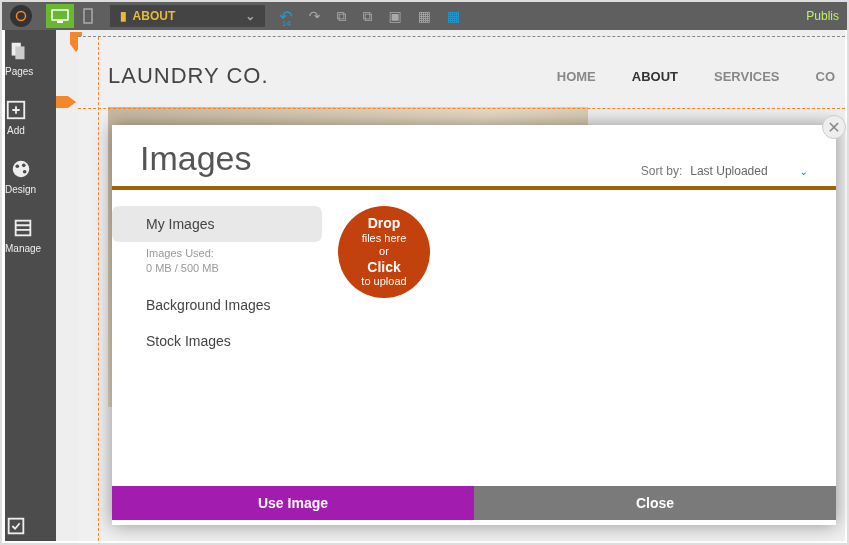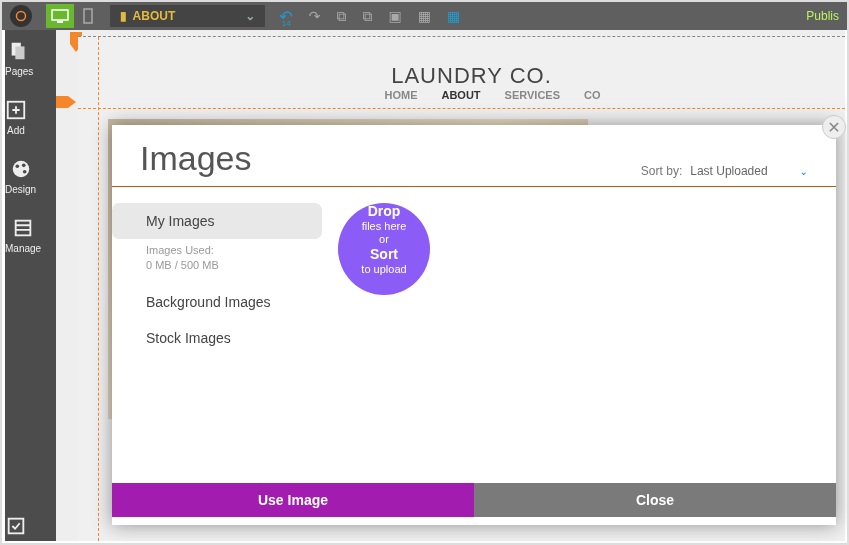--- a/index.html
+++ b/index.html
@@ -28,43 +28,43 @@
   .page-area { position: absolute; left: 22px; right: 0; top: 6px; bottom: 0; background: #f0f0f0; border-top: 1px dashed #888; }
   .ruler-handle-v { position: absolute; left: 12px; top: 2px; width: 16px; height: 22px; }
   .ruler-handle-v::before { content: ""; display: block; width: 12px; height: 12px; background: #f5862a; margin: 0 auto; }
   .ruler-handle-v::after { content: ""; display: block; width: 0; height: 0; border-left: 6px solid transparent; border-right: 6px solid transparent; border-top: 8px solid #f5862a; margin: 0 auto; }
   .ruler-handle-h { position: absolute; left: 0; top: 66px; width: 22px; height: 16px; }
   .ruler-handle-h::before { content: ""; display: block; float: left; width: 12px; height: 12px; background: #f5862a; }
   .ruler-handle-h::after { content: ""; display: block; float: left; width: 0; height: 0; border-top: 6px solid transparent; border-bottom: 6px solid transparent; border-left: 8px solid #f5862a; }
   .dash-v { position: absolute; left: 20px; top: 0; bottom: 0; border-left: 1px dashed #f5862a; }
   .dash-h { position: absolute; left: 0; right: 0; top: 71px; border-top: 1px dashed #f5862a; }
   
-  .site-header { padding: 26px 10px 18px 30px; display: flex; align-items: center; justify-content: space-between; flex-direction: column; }
+  .site-header { padding: 26px 10px 18px 30px; display: flex; align-items: center; justify-content: space-between; }
   .site-title { font-size: 22px; letter-spacing: 1px; color: #444; font-weight: normal; }
-  .nav { display: flex; gap: 24px; font-size: 11px; color: #888; font-weight: bold; padding-left: 42px; }
+  .nav { display: flex; gap: 36px; font-size: 13px; color: #888; font-weight: bold; padding-left: 42px; }
   .nav .active { color: #333; }
   
   .hero-img { margin-left: 30px; width: 480px; height: 300px; background: linear-gradient(135deg, #c8b9a0, #e8dbc4, #b5a584); }
   .para { position: absolute; left: 540px; top: 96px; color: #555; font-size: 14px; line-height: 1.6; }
   
   .modal { position: absolute; left: 110px; top: 123px; width: 724px; height: 400px; background: #fff; box-shadow: 0 0 18px rgba(0,0,0,0.4); }
   .modal-close { position: absolute; right: -10px; top: -10px; width: 24px; height: 24px; border-radius: 50%; background: #eee; color: #888; display: flex; align-items: center; justify-content: center; font-size: 16px; cursor: pointer; border: 1px solid #ccc; }
-  .modal-head { display: flex; align-items: flex-end; justify-content: space-between; padding: 14px 28px 8px 28px; border-bottom: 1px solid #a16207; }
+  .modal-head { display: flex; align-items: flex-end; justify-content: space-between; padding: 14px 28px 8px 28px; border-bottom: 4px solid #a16207; }
   .modal-title { font-size: 34px; font-weight: 300; color: #555; }
   .sort-wrap { display: flex; align-items: flex-end; font-size: 12px; color: #777; gap: 8px; }
   .sort-dd { color: #666; display: flex; align-items: center; gap: 32px; }
   .sort-dd .chev { color: #0d89d6; font-size: 10px; }
   
   .modal-body { display: flex; height: 296px; }
   .modal-side { width: 210px; padding: 16px 0; }
   .mside-item { padding: 10px 34px; font-size: 14px; color: #444; cursor: pointer; border-radius: 7px; }
   .mside-item.sel { background: #e8e8e8; }
   .storage { padding: 4px 34px 10px 34px; font-size: 11px; color: #999; line-height: 1.4; }
   .modal-main { flex: 1; padding: 16px; }
-  .drop-circle { width: 92px; height: 92px; border-radius: 50%; background: #8b5cf6; color: #fff; display: flex; flex-direction: column; align-items: center; font-size: 11px; line-height: 1.2; cursor: pointer; }
+  .drop-circle { width: 92px; height: 92px; border-radius: 50%; background: #c2410c; color: #fff; display: flex; flex-direction: column; align-items: center; justify-content: center; font-size: 11px; line-height: 1.2; cursor: pointer; }
   .drop-circle b { font-size: 14px; }
   
   .modal-foot { display: flex; height: 34px; }
   .modal-foot button { flex: 1; border: none; color: #fff; font-size: 14px; font-weight: bold; cursor: pointer; }
   .btn-use { background: #a21caf; }
   .btn-close { background: #7a7a7a; }
 </style>
 </head>
 <body>
 
@@ -184,21 +184,21 @@
         <div>0 MB / 500 MB</div>
       </div>
       <div class="mside-item">Background Images</div>
       <div class="mside-item">Stock Images</div>
     </div>
     <div class="modal-main">
       <div class="drop-circle">
         <b>Drop</b>
         <span>files here</span>
         <span>or</span>
-        <b>Sort</b>
+        <b>Click</b>
         <span>to upload</span>
       </div>
     </div>
   </div>
   <div class="modal-foot">
     <button class="btn-use">Use Image</button>
     <button class="btn-close">Close</button>
   </div>
 </div>
 

